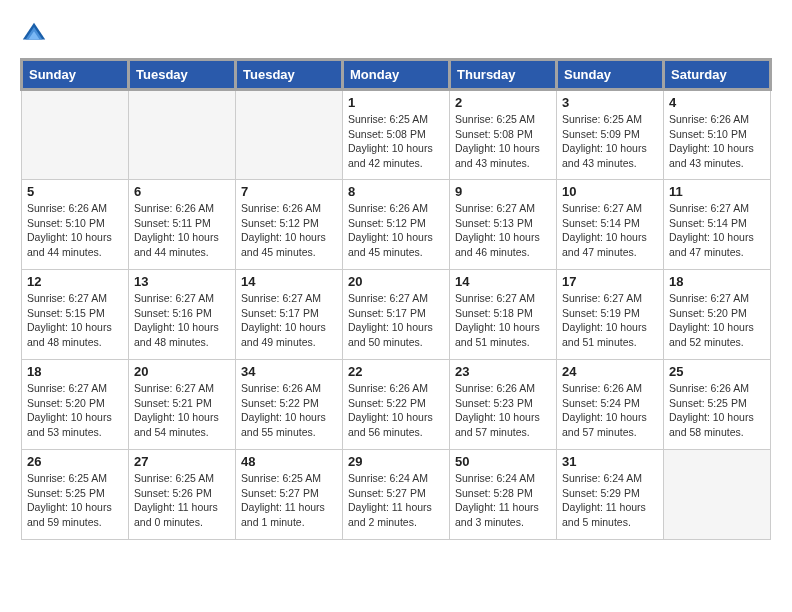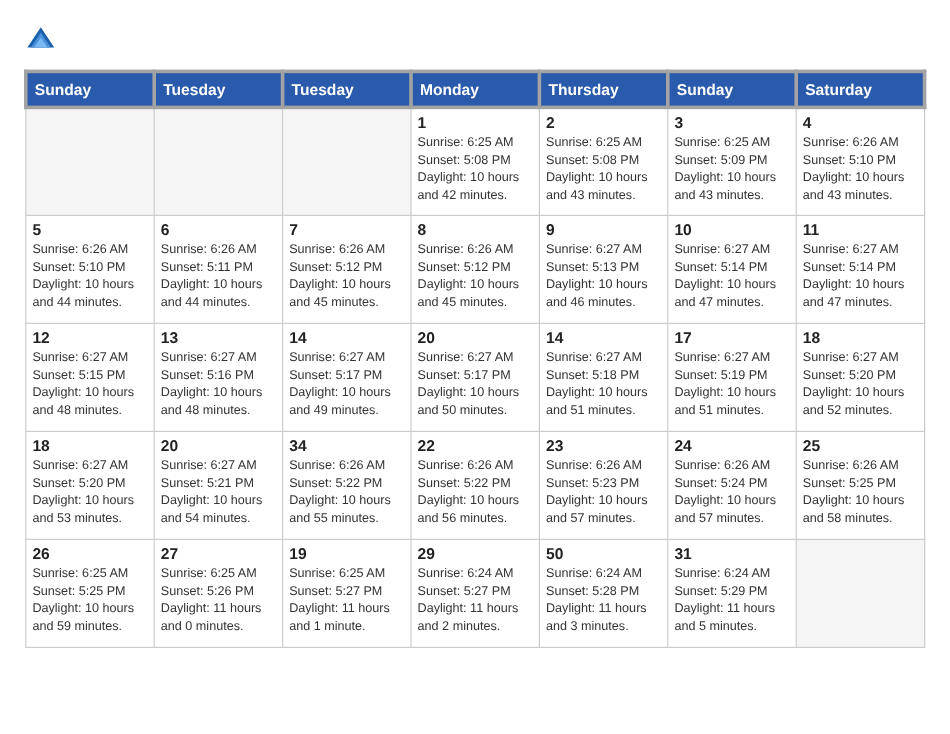--- a/index.html
+++ b/index.html
@@ -310,21 +310,21 @@
 and 59 minutes.</div>
         </td>
         <td>
           <div class="day-number">27</div>
           <div class="day-info" style="white-space: pre-line;">Sunrise: 6:25 AM
 Sunset: 5:26 PM
 Daylight: 11 hours
 and 0 minutes.</div>
         </td>
         <td>
-          <div class="day-number">19</div>
+          <div class="day-number">48</div>
           <div class="day-info" style="white-space: pre-line;">Sunrise: 6:25 AM
 Sunset: 5:27 PM
 Daylight: 11 hours
 and 1 minute.</div>
         </td>
         <td>
           <div class="day-number">29</div>
           <div class="day-info" style="white-space: pre-line;">Sunrise: 6:24 AM
 Sunset: 5:27 PM
 Daylight: 11 hours

